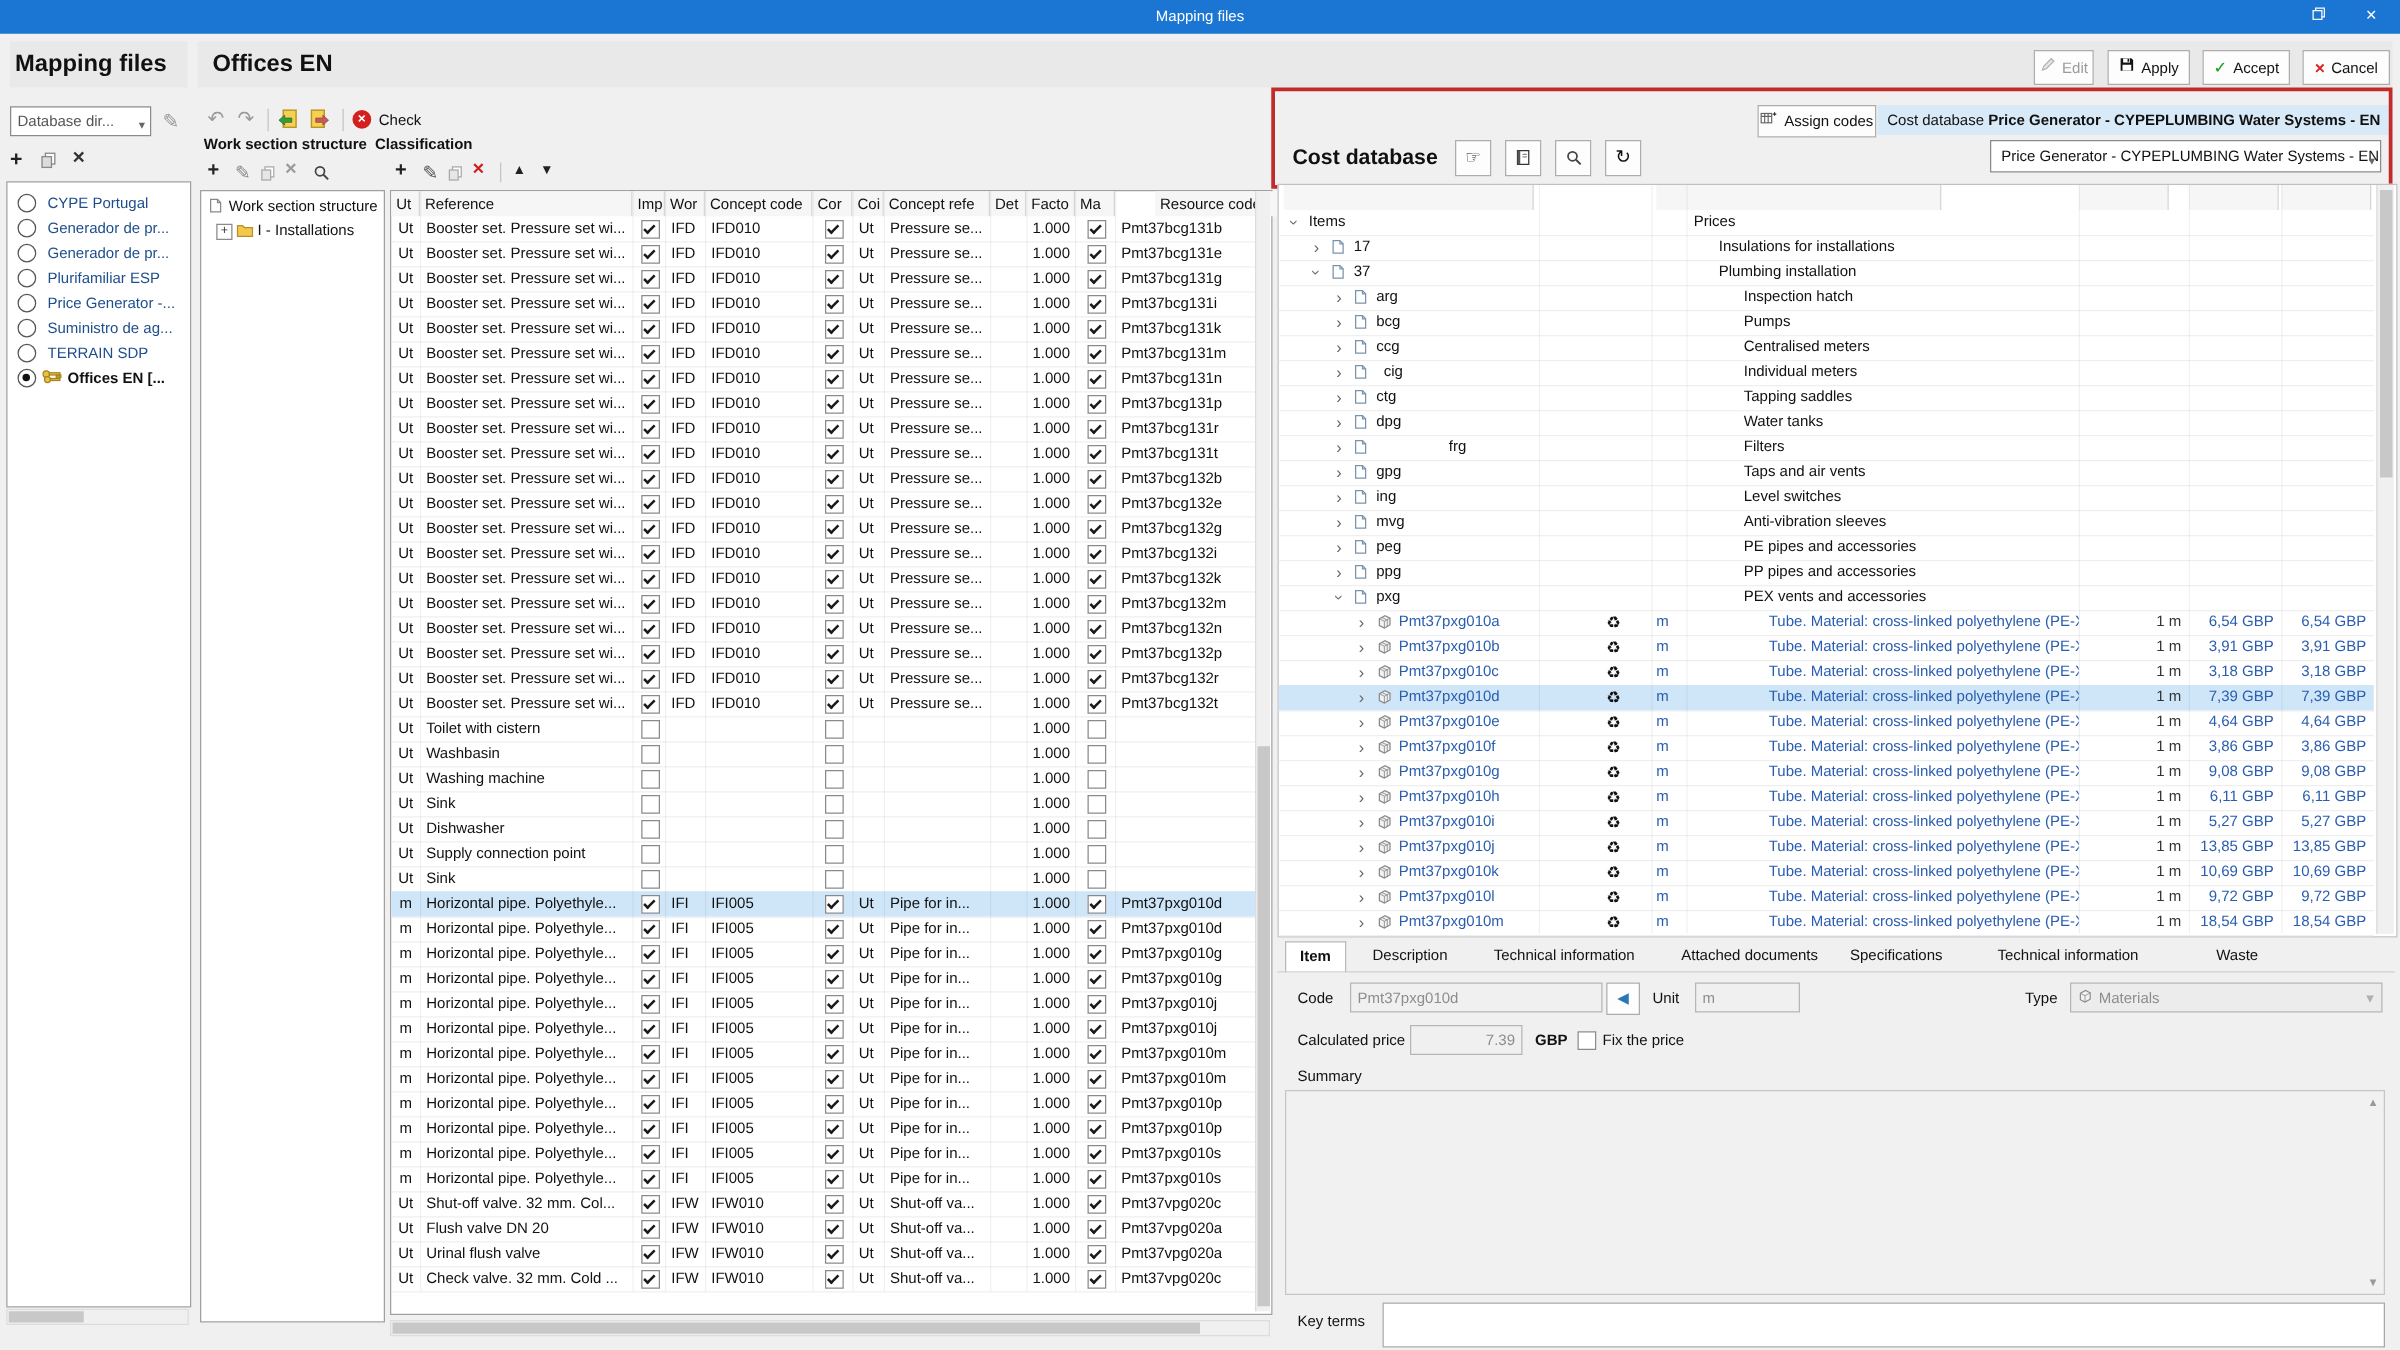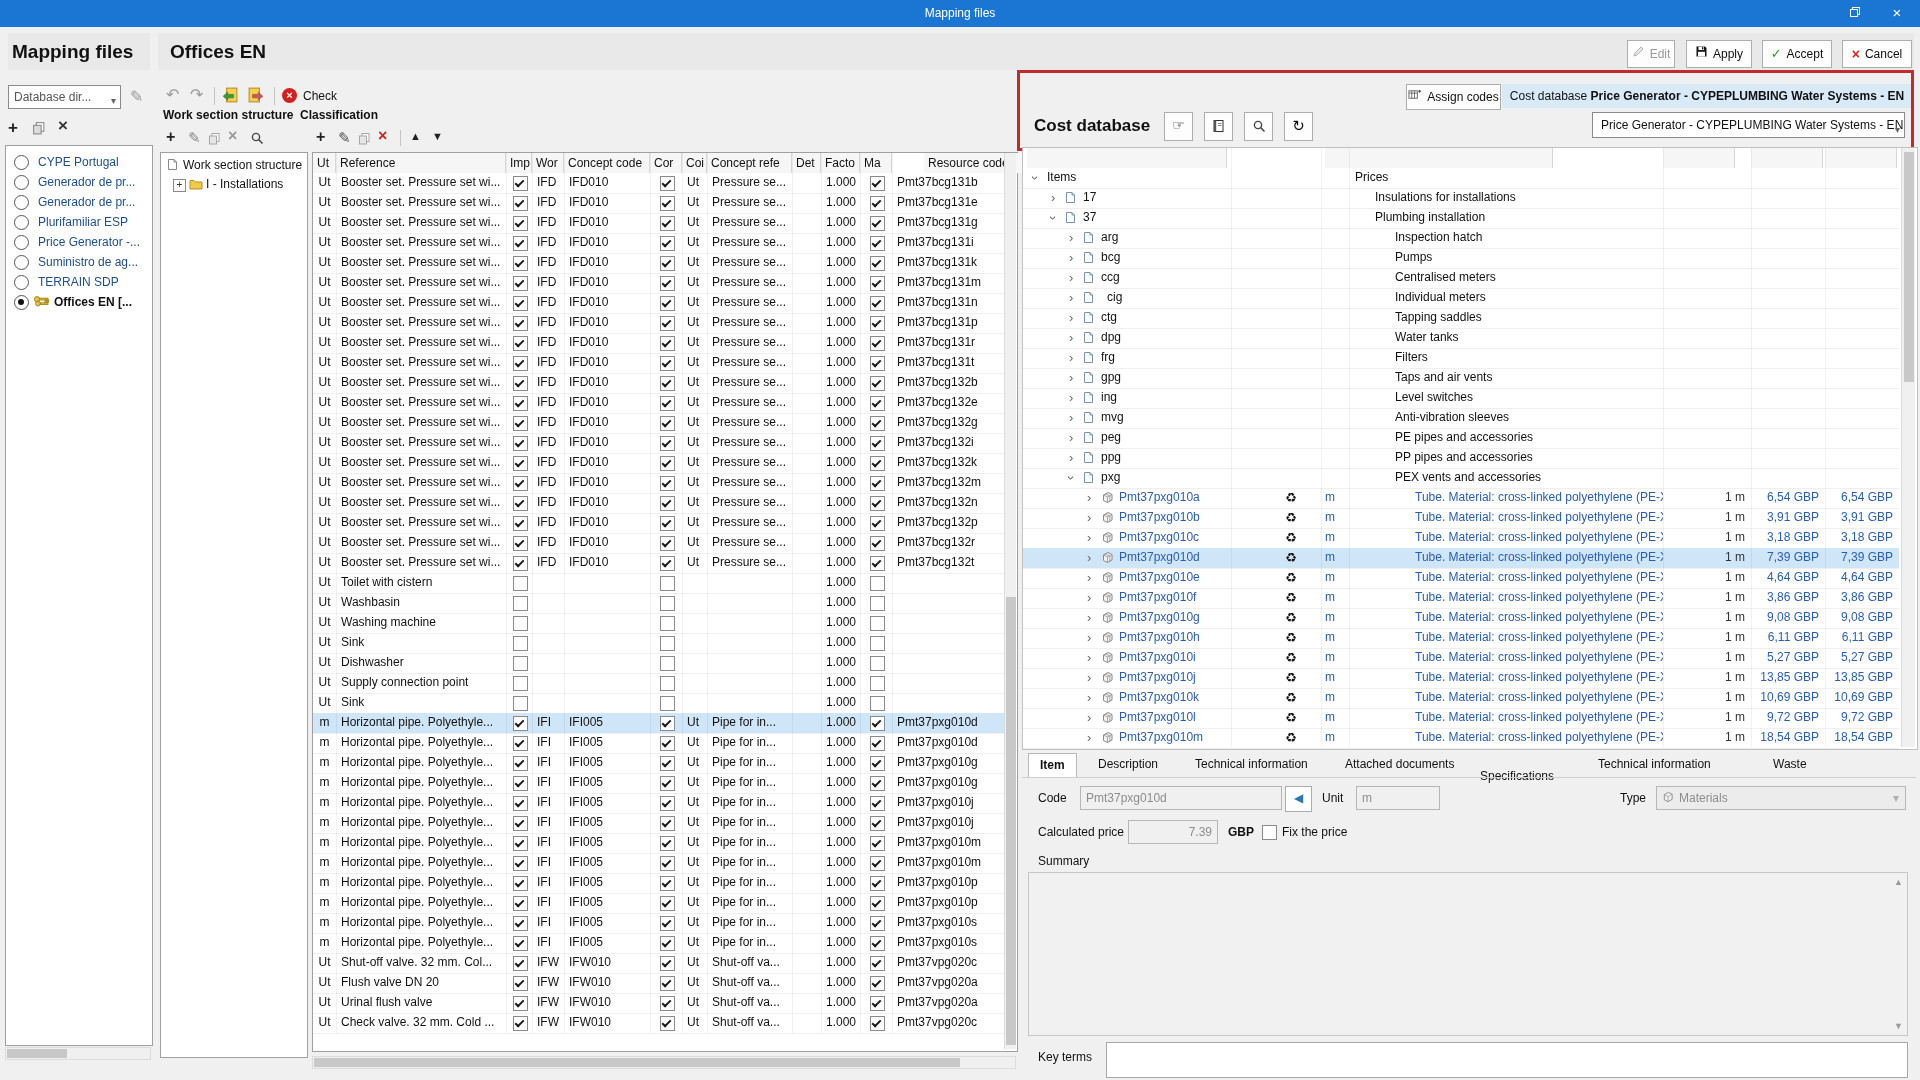--- a/index.html
+++ b/index.html
@@ -949,21 +949,21 @@
           </svg></div>
         <div class="tcell" style="left: 78px; width: 130px;">dpg</div>
         <div class="tcell" style="left: 372px; width: 268px;">Water tanks</div>
       </div>
       <div class="trow" style="top: 180px; width: 876px;">
         <div class="chev" style="position: absolute; left: 46px; top: 0px;">›</div>
         <div style="position: absolute; left: 60px; top: 3px;"><svg width="11" height="13" viewBox="0 0 11 13">
             <path d="M1.5 1.5 h5.5 l2.5 2.5 v7.5 h-8 z" fill="#fff" stroke="#7a93ad"></path>
             <path d="M7 1.5 v2.5 h2.5" fill="none" stroke="#7a93ad"></path>
           </svg></div>
-        <div class="tcell" style="left: 78px; width: 130px;">frg</div>
+        <div class="tcell" style="left: 78px; width: 130px; text-align: center;">frg</div>
         <div class="tcell" style="left: 372px; width: 268px;">Filters</div>
       </div>
       <div class="trow" style="top: 200px; width: 876px;">
         <div class="chev" style="position: absolute; left: 46px; top: 0px;">›</div>
         <div style="position: absolute; left: 60px; top: 3px;"><svg width="11" height="13" viewBox="0 0 11 13">
             <path d="M1.5 1.5 h5.5 l2.5 2.5 v7.5 h-8 z" fill="#fff" stroke="#7a93ad"></path>
             <path d="M7 1.5 v2.5 h2.5" fill="none" stroke="#7a93ad"></path>
           </svg></div>
         <div class="tcell" style="left: 78px; width: 130px;">gpg</div>
         <div class="tcell" style="left: 372px; width: 268px;">Taps and air vents</div>
@@ -1207,21 +1207,21 @@
   <div class="abs scrolltrack" style="left:878px;top:0;width:14px;height:599px;border:none;border-left:1px solid #dcdcdc;">
     <div class="scrollthumb" style="left:2px;top:4px;width:10px;height:230px;"></div>
   </div>
 </div>
 
 <div class="abs" id="detailTabs" style="left:0;top:753px;width:1920px;height:24px;">
     <div style="position: absolute; top: 0px; height: 24px; line-height: 23px; white-space: nowrap; left: 1028px; font-weight: bold; background: rgb(255, 255, 255); border-top: 1px solid rgb(184, 184, 184); border-right: 1px solid rgb(184, 184, 184); border-left: 1px solid rgb(184, 184, 184); border-image: initial; border-bottom: none; padding: 0px 11px;">Item</div>
     <div style="position: absolute; top: 0px; height: 24px; line-height: 23px; white-space: nowrap; left: 1098px;">Description</div>
     <div style="position: absolute; top: 0px; height: 24px; line-height: 23px; white-space: nowrap; left: 1195px;">Technical information</div>
     <div style="position: absolute; top: 0px; height: 24px; line-height: 23px; white-space: nowrap; left: 1345px;">Attached documents</div>
-    <div style="position: absolute; top: 12px; height: 24px; line-height: 23px; white-space: nowrap; left: 1480px; text-align: right;">Specifications</div>
+    <div style="position: absolute; top: 0px; height: 24px; line-height: 23px; white-space: nowrap; left: 1480px; text-align: right;">Specifications</div>
     <div style="position: absolute; top: 0px; height: 24px; line-height: 23px; white-space: nowrap; left: 1598px;">Technical information</div>
     <div style="position: absolute; top: 0px; height: 24px; line-height: 23px; white-space: nowrap; left: 1773px;">Waste</div>
   </div>
 <div class="abs" style="left:1022px;top:777px;width:894px;height:1px;background:#cfcfcf;"></div>
 
 <div class="abs fieldlbl" style="left:1038px;top:786px;">Code</div>
 <div class="abs inputdis" style="left:1080px;top:786px;width:202px;height:24px;">Pmt37pxg010d</div>
 <div class="abs btn" style="left:1285px;top:786px;width:25px;height:24px;line-height:22px;color:#2878b8;font-size:12px;">◀</div>
 <div class="abs fieldlbl" style="left:1322px;top:786px;">Unit</div>
 <div class="abs inputdis" style="left:1356px;top:786px;width:84px;height:24px;">m</div>

